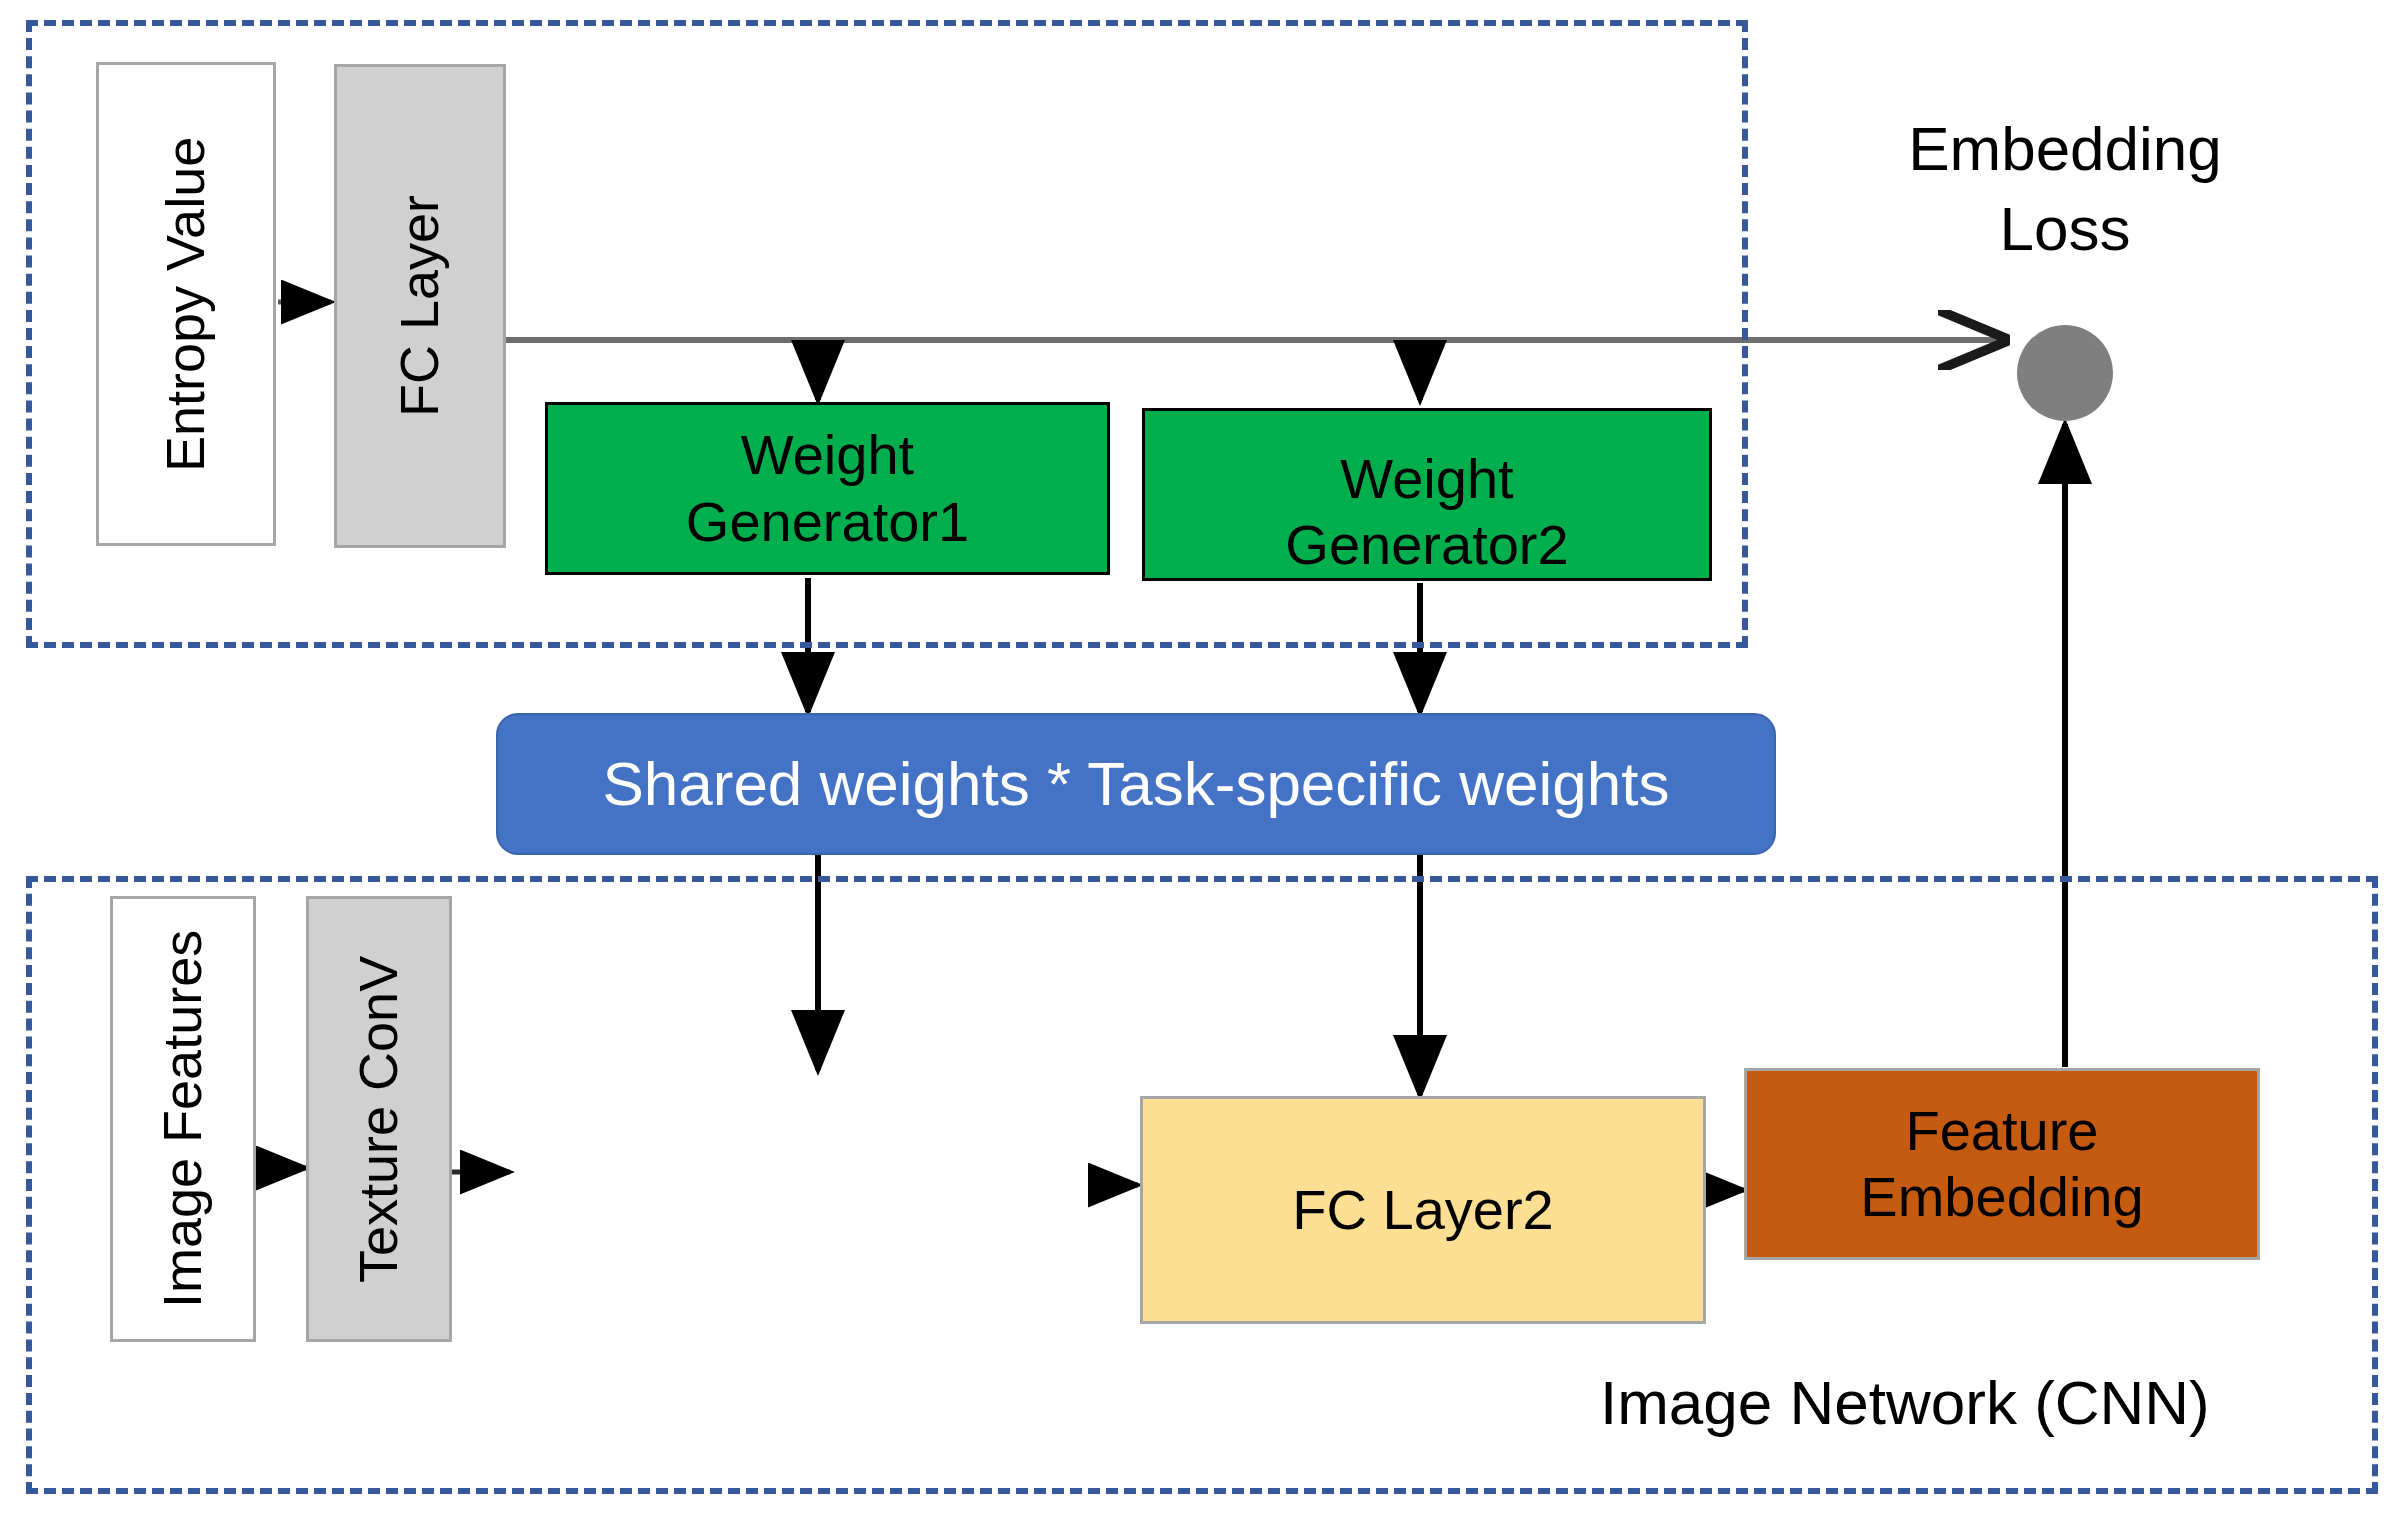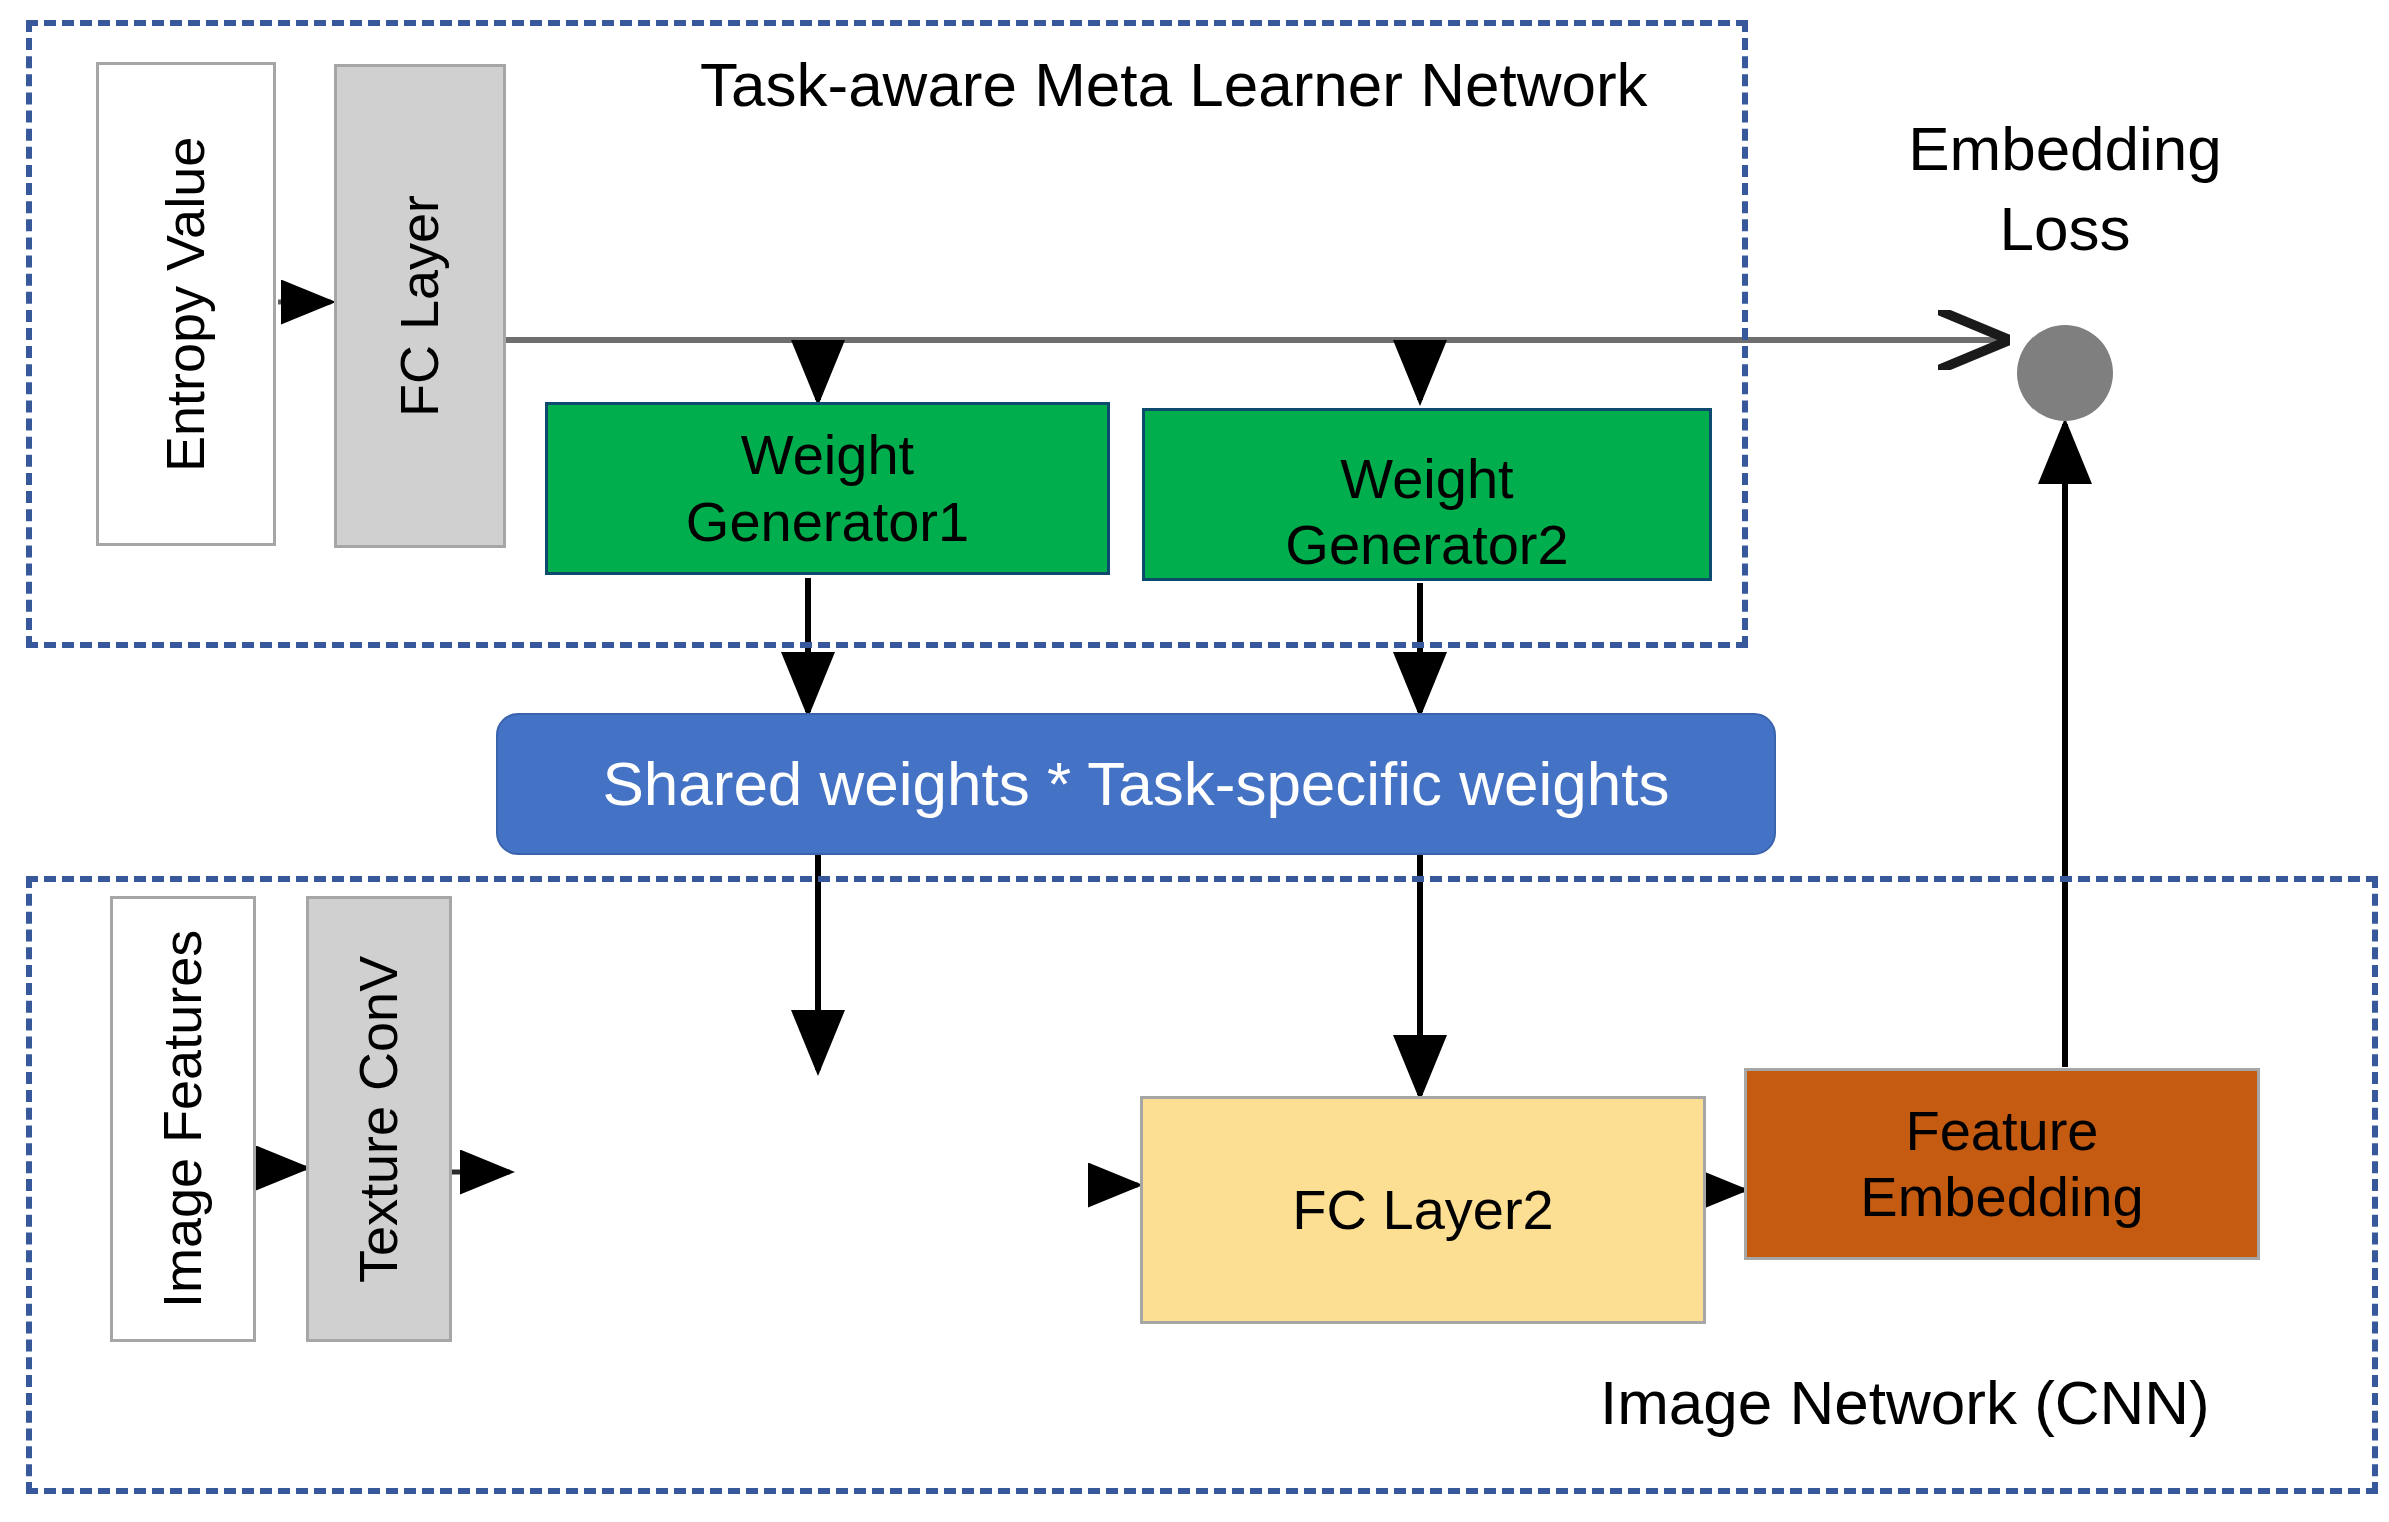--- a/index.html
+++ b/index.html
@@ -51,21 +51,21 @@
   .box-white {
     background: #ffffff;
     border: 3px solid #A6A6A6;
   }
   .box-gray {
     background: #D0D0D0;
     border: 3px solid #A6A6A6;
   }
   .box-green {
     background: #00AE4D;
-    border: 3px solid #0c4a6e;
+    border: 3px solid #000000;
     font-size: 56px;
   }
   .box-yellow {
     background: #FCDF92;
     border: 3px solid #A6A6A6;
     font-size: 56px;
   }
   .box-orange {
     background: #C55A11;
     border: 3px solid #A6A6A6;
@@ -131,21 +131,20 @@
 
     <line x1="1108" y1="1185" x2="1138" y2="1185" stroke="#2b2b2b" stroke-width="5" marker-end="url(#ah-black)"></line>
 
     <line x1="1706" y1="1190" x2="1744" y2="1190" stroke="#2b2b2b" stroke-width="5" marker-end="url(#ah-black)"></line>
 
     <line x1="2065" y1="1067" x2="2065" y2="424" stroke="#000000" stroke-width="6" marker-end="url(#ah-black)"></line>
   </svg>
 
   <div class="group-box" style="left:26px; top:20px; width:1722px; height:628px;"></div>
 
-  <div class="free-label" style="left:700px; top:48px; font-size:62px;">Task-aware Meta Learner Network</div>
 
   <div class="node box-white vbox" style="left:96px; top:62px; width:180px; height:484px;">
     <span>Entropy Value</span>
   </div>
 
   <div class="node box-gray vbox" style="left:334px; top:64px; width:172px; height:484px;">
     <span>FC Layer</span>
   </div>
 
   <div class="node box-green" style="left:545px; top:402px; width:565px; height:173px;">

